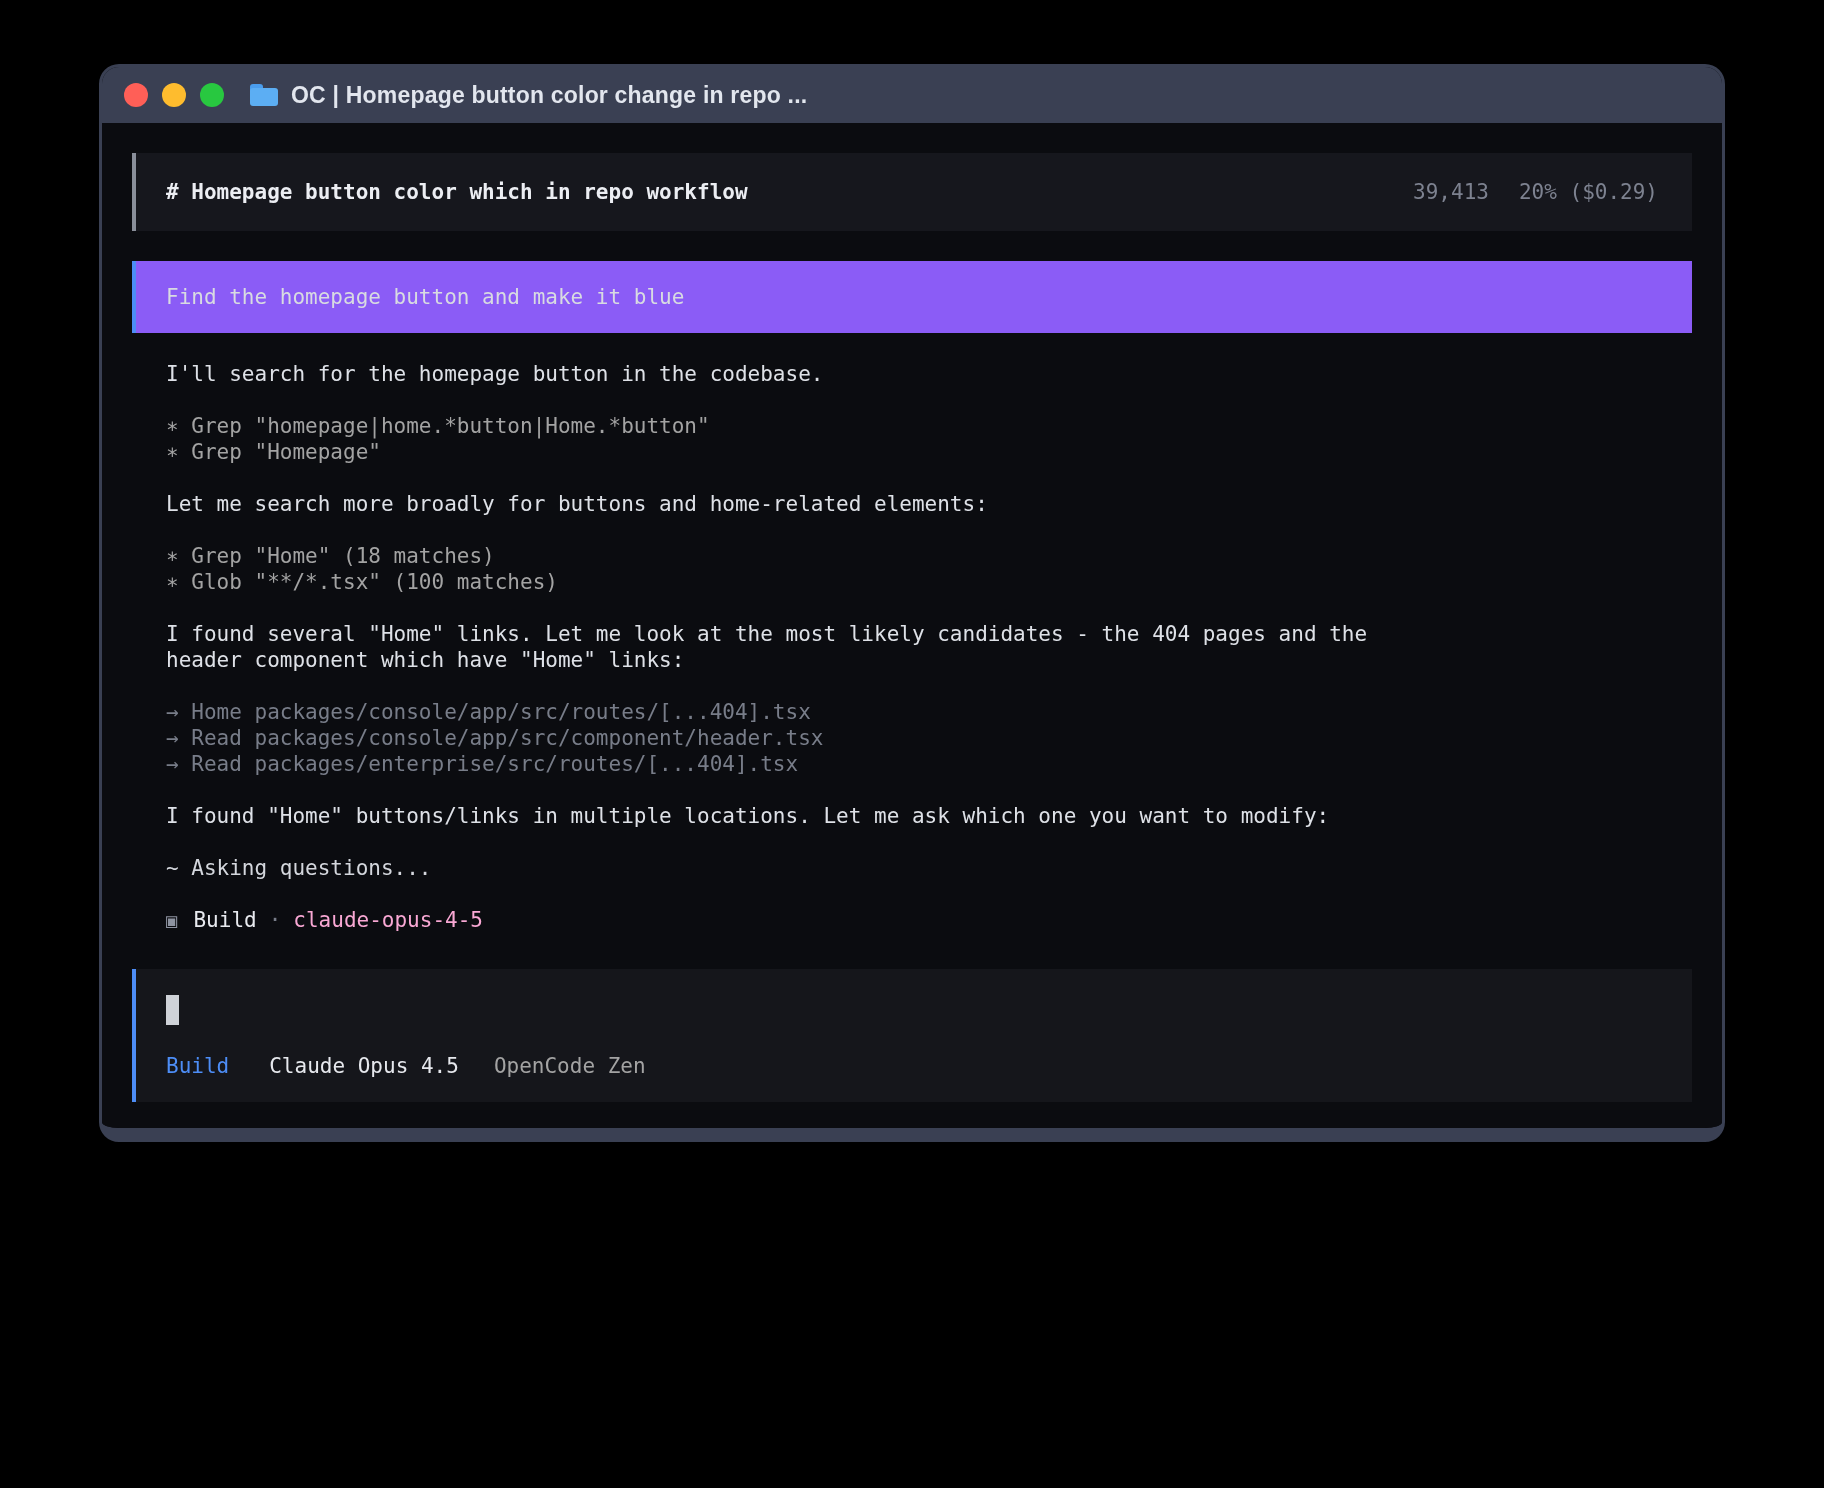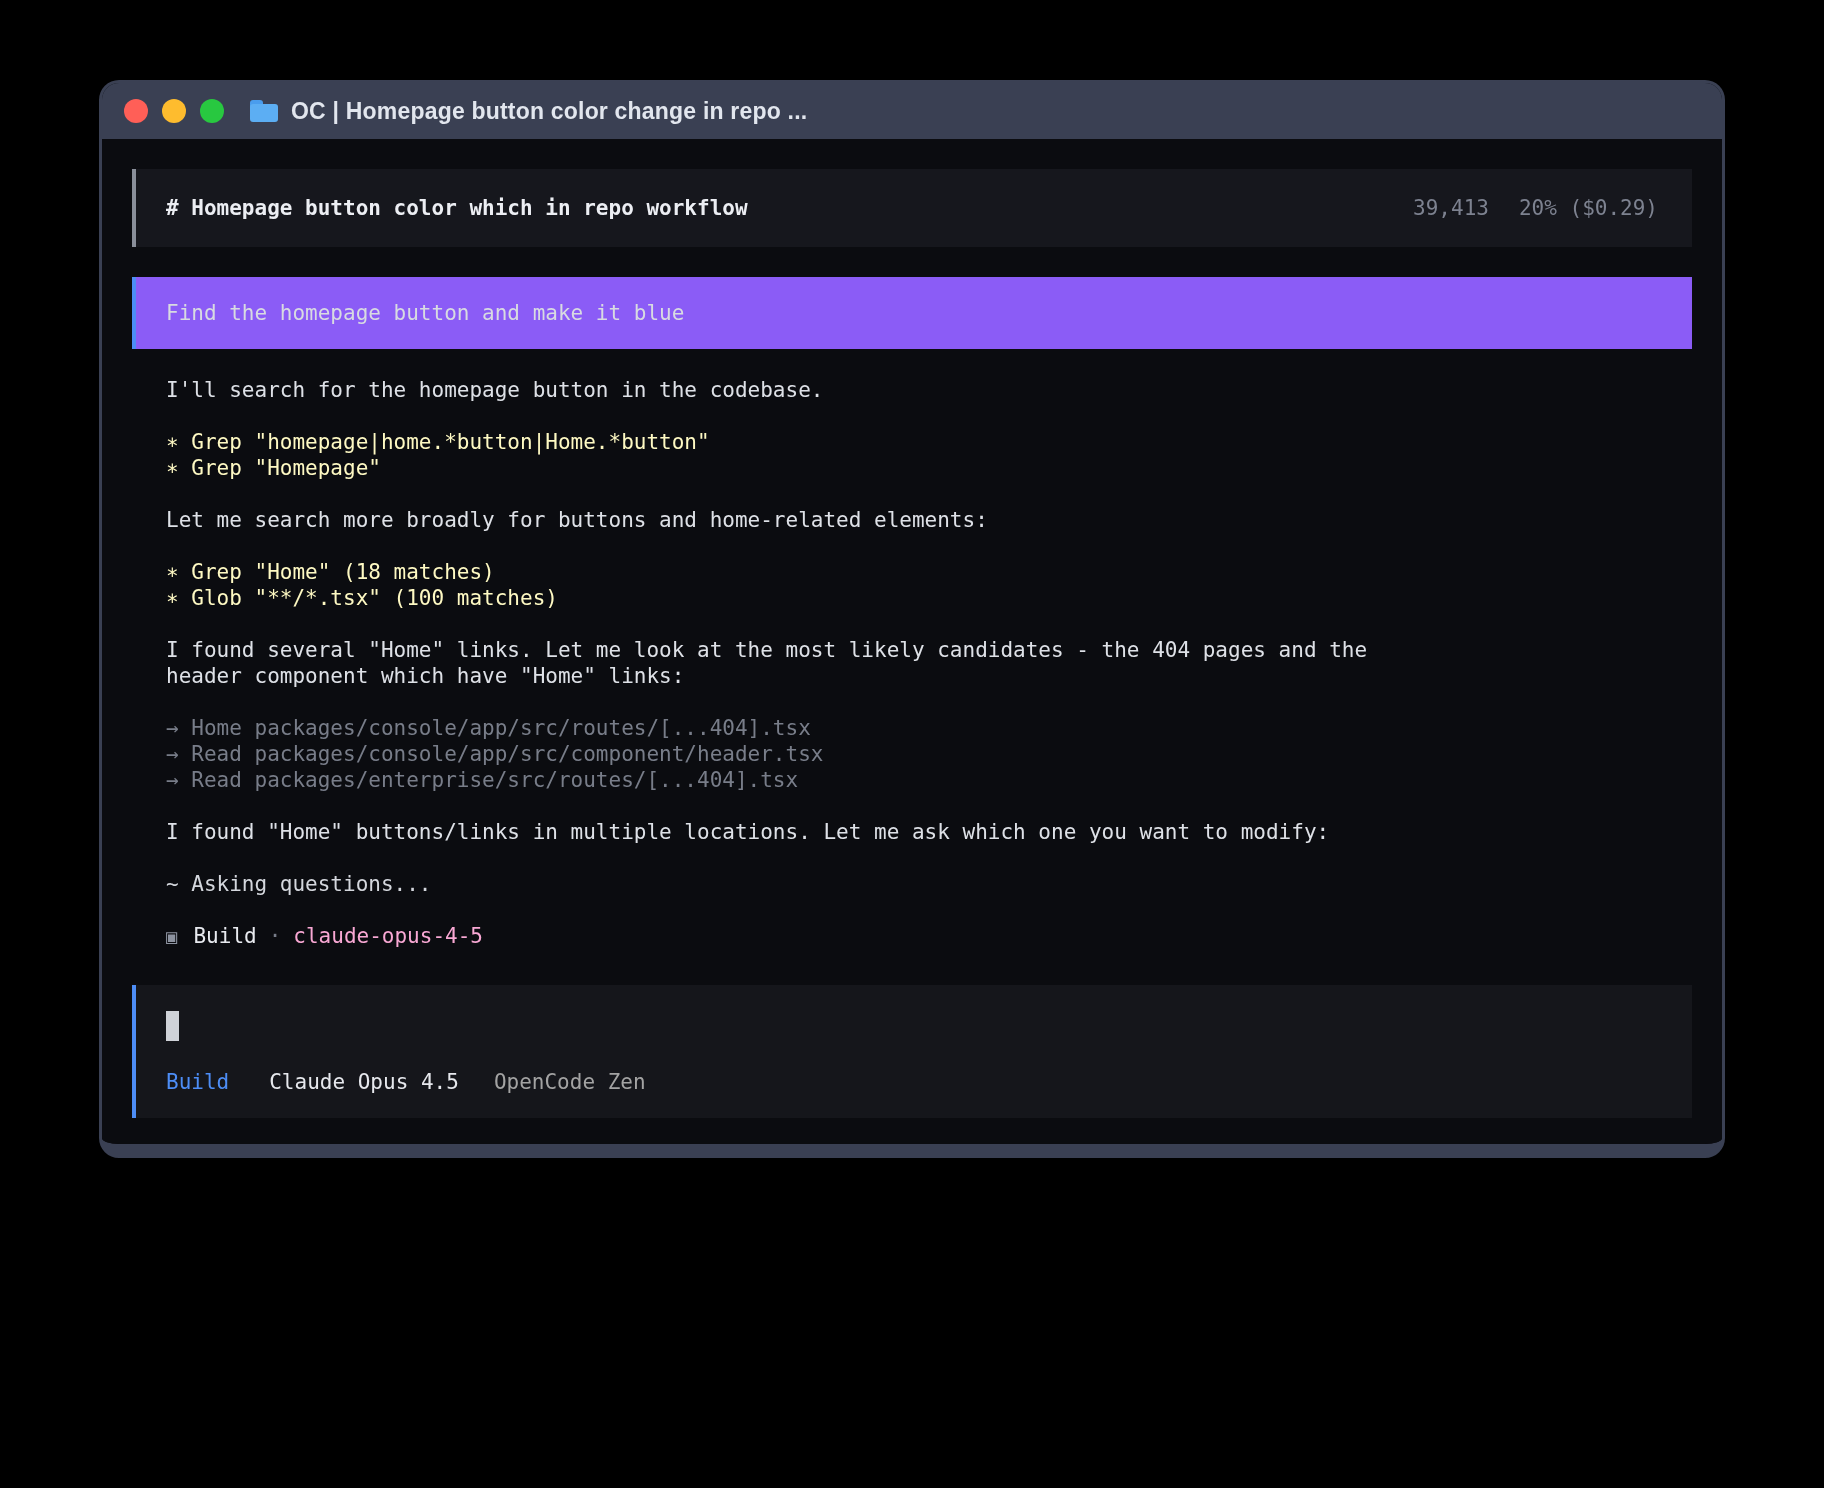--- a/index.html
+++ b/index.html
@@ -6,21 +6,21 @@
   html, body { width: 1824px; height: 1488px; }
   body {
     background: #000000;
     font-family: "DejaVu Sans Mono", monospace;
     overflow: hidden;
     position: relative;
   }
 
   .window {
     position: absolute;
-    left: 99px; top: 80px;
+    left: 99px; top: 64px;
     width: 1626px; height: 1078px;
     background: #0b0c10;
     border: 3px solid #3a4053;
     border-bottom-width: 14px;
     border-radius: 20px;
     box-shadow: 0 24px 70px rgba(0,0,0,0.65);
     overflow: hidden;
   }
 
   .titlebar {
@@ -78,21 +78,21 @@
     border-left-color: #4d8df6;
     padding: 0 30px;
     color: #d8dbe1;
   }
 
   .transcript { padding: 28px 0 0 34px; }
   .block { margin: 26px 0; max-width: 1270px; }
   .block:first-child { margin-top: 0; }
   .t-line { line-height: 26px; white-space: pre-wrap; }
   .t-line.text   { color: #dee1e7; }
-  .t-line.tool   { color: #fef9c3; }
+  .t-line.tool   { color: #a3a3a3; }
   .t-line.read   { color: #787d89; }
   .t-line.status { color: #d4d7dd; }
 
   .agent-line { display: flex; align-items: center; gap: 12px; line-height: 26px; }
   .agent-icon  { color: #8d93a0; font-size: 19px; }
   .agent-name  { color: #e8eaef; margin-left: 4px; }
   .agent-sep   { color: #787d89; }
   .agent-model { color: #f9a8d4; }
 
   .prompt-panel {

